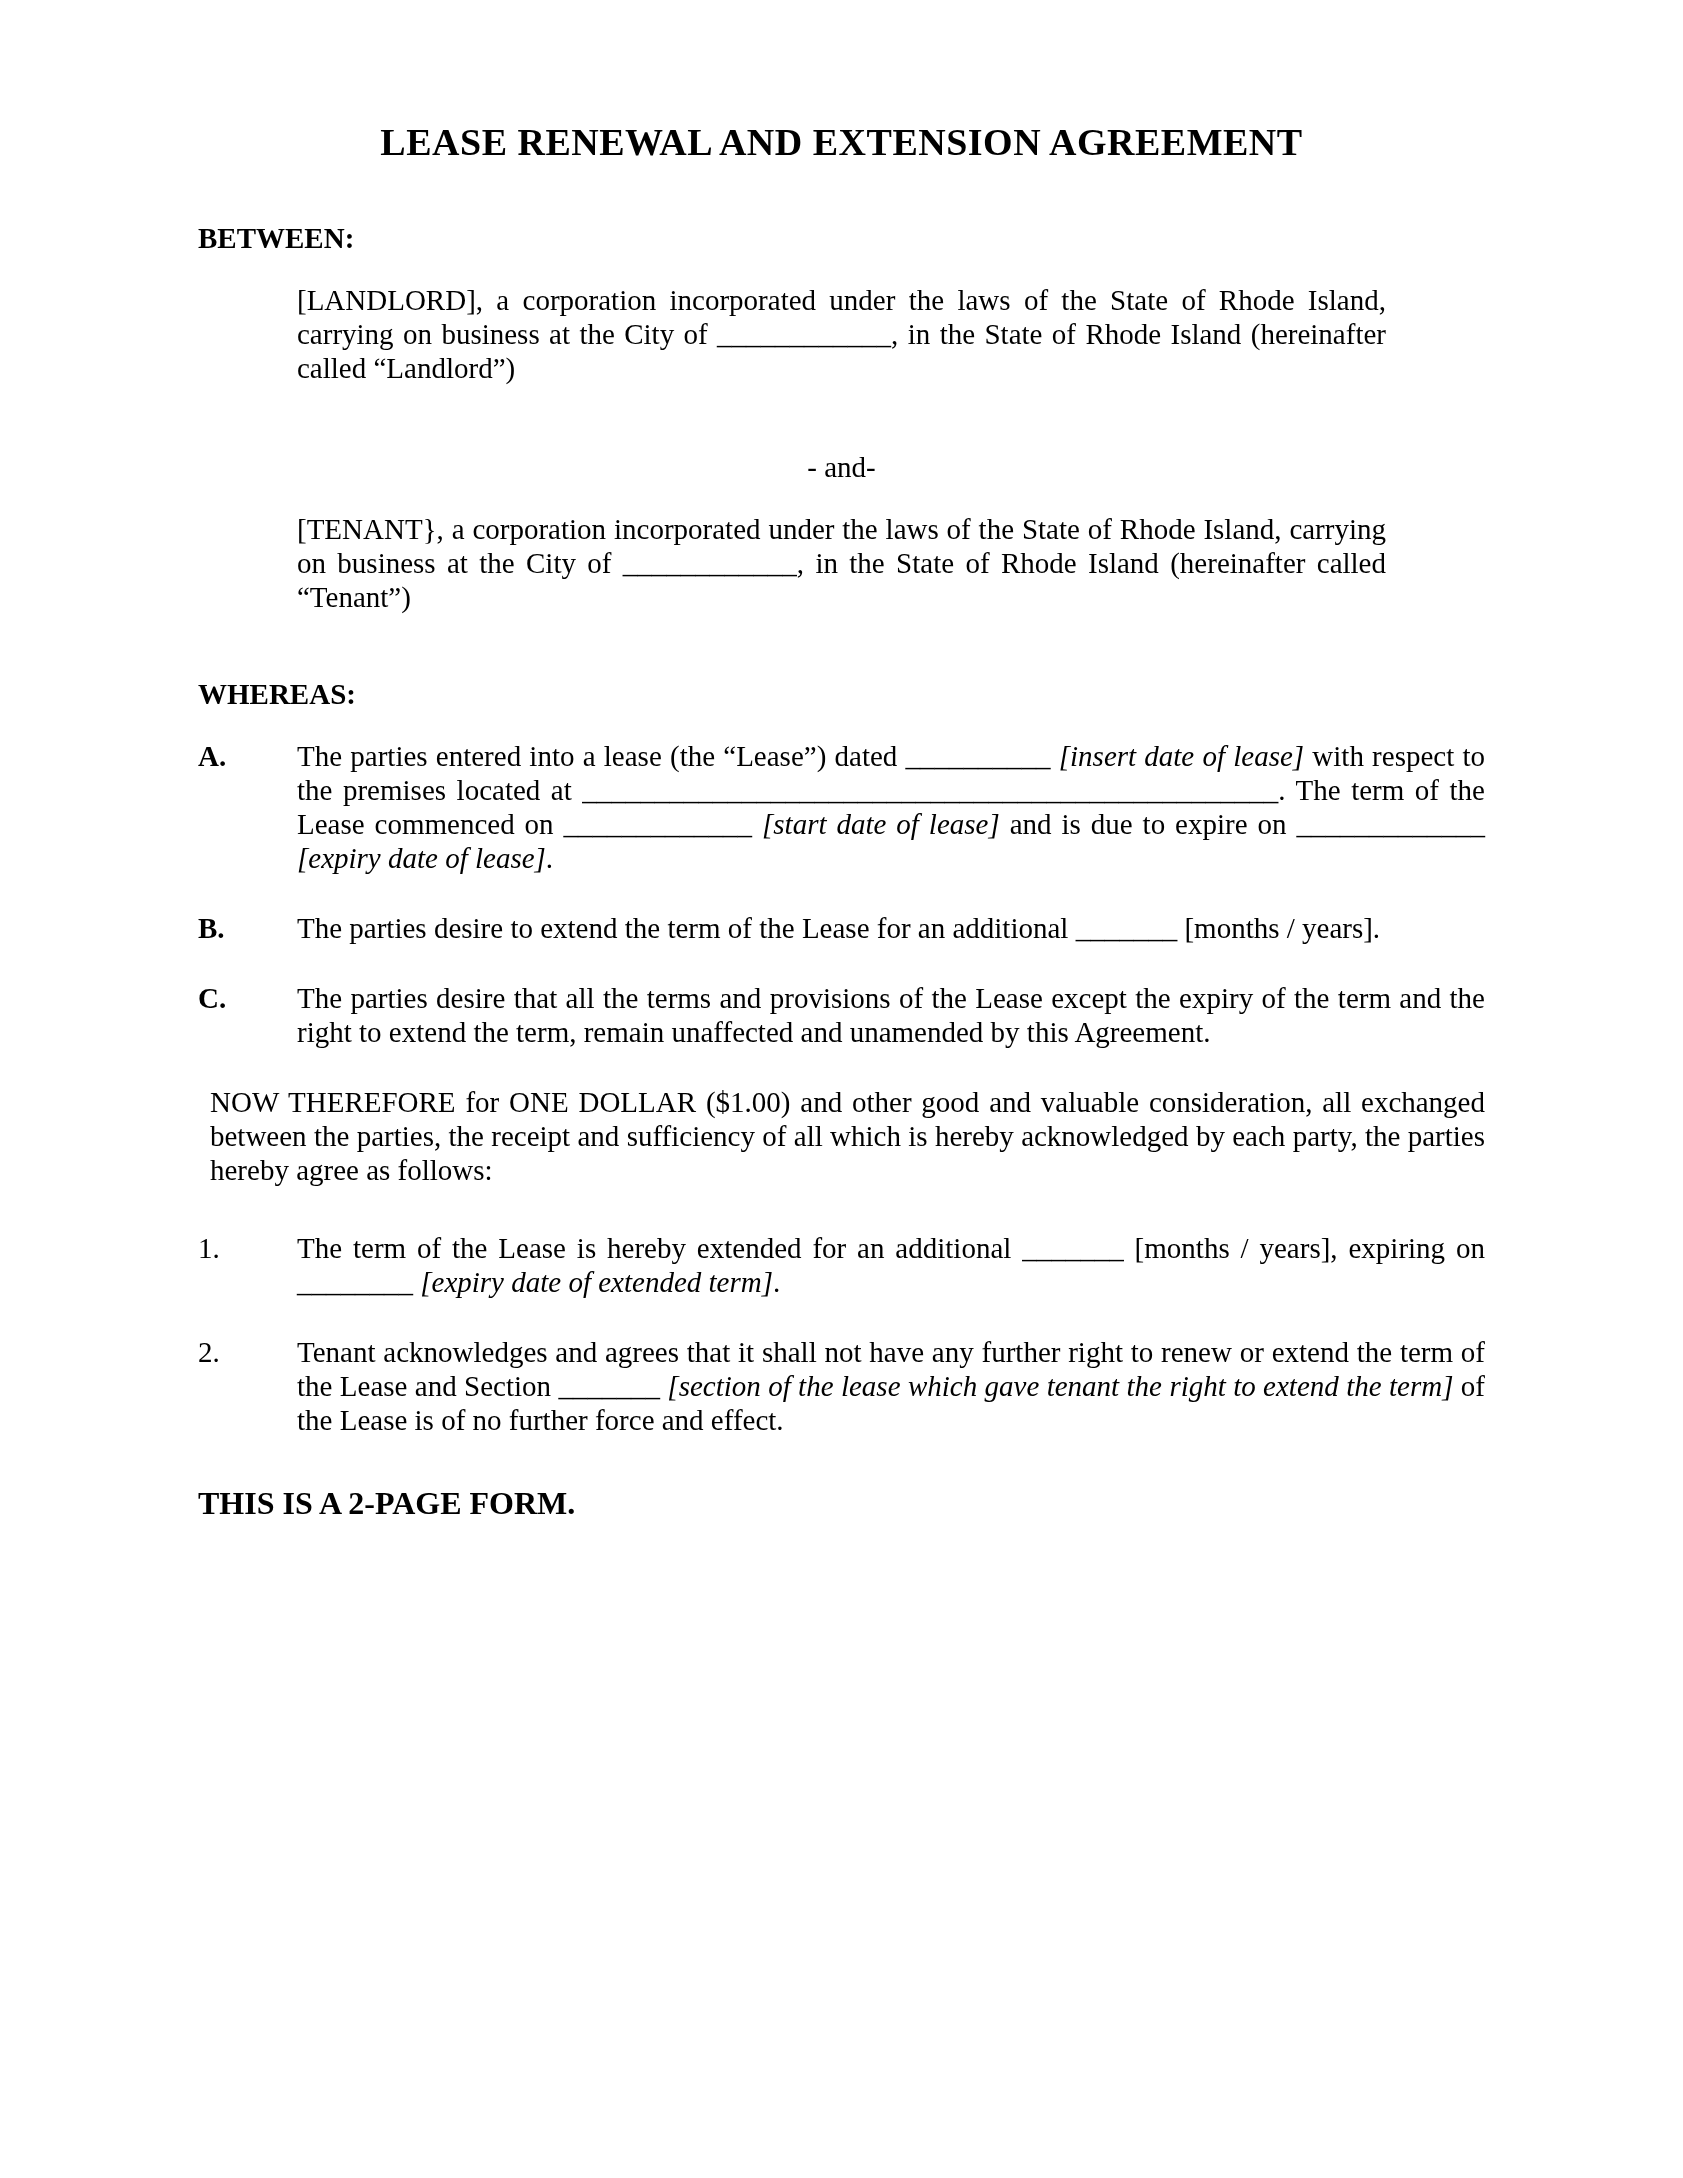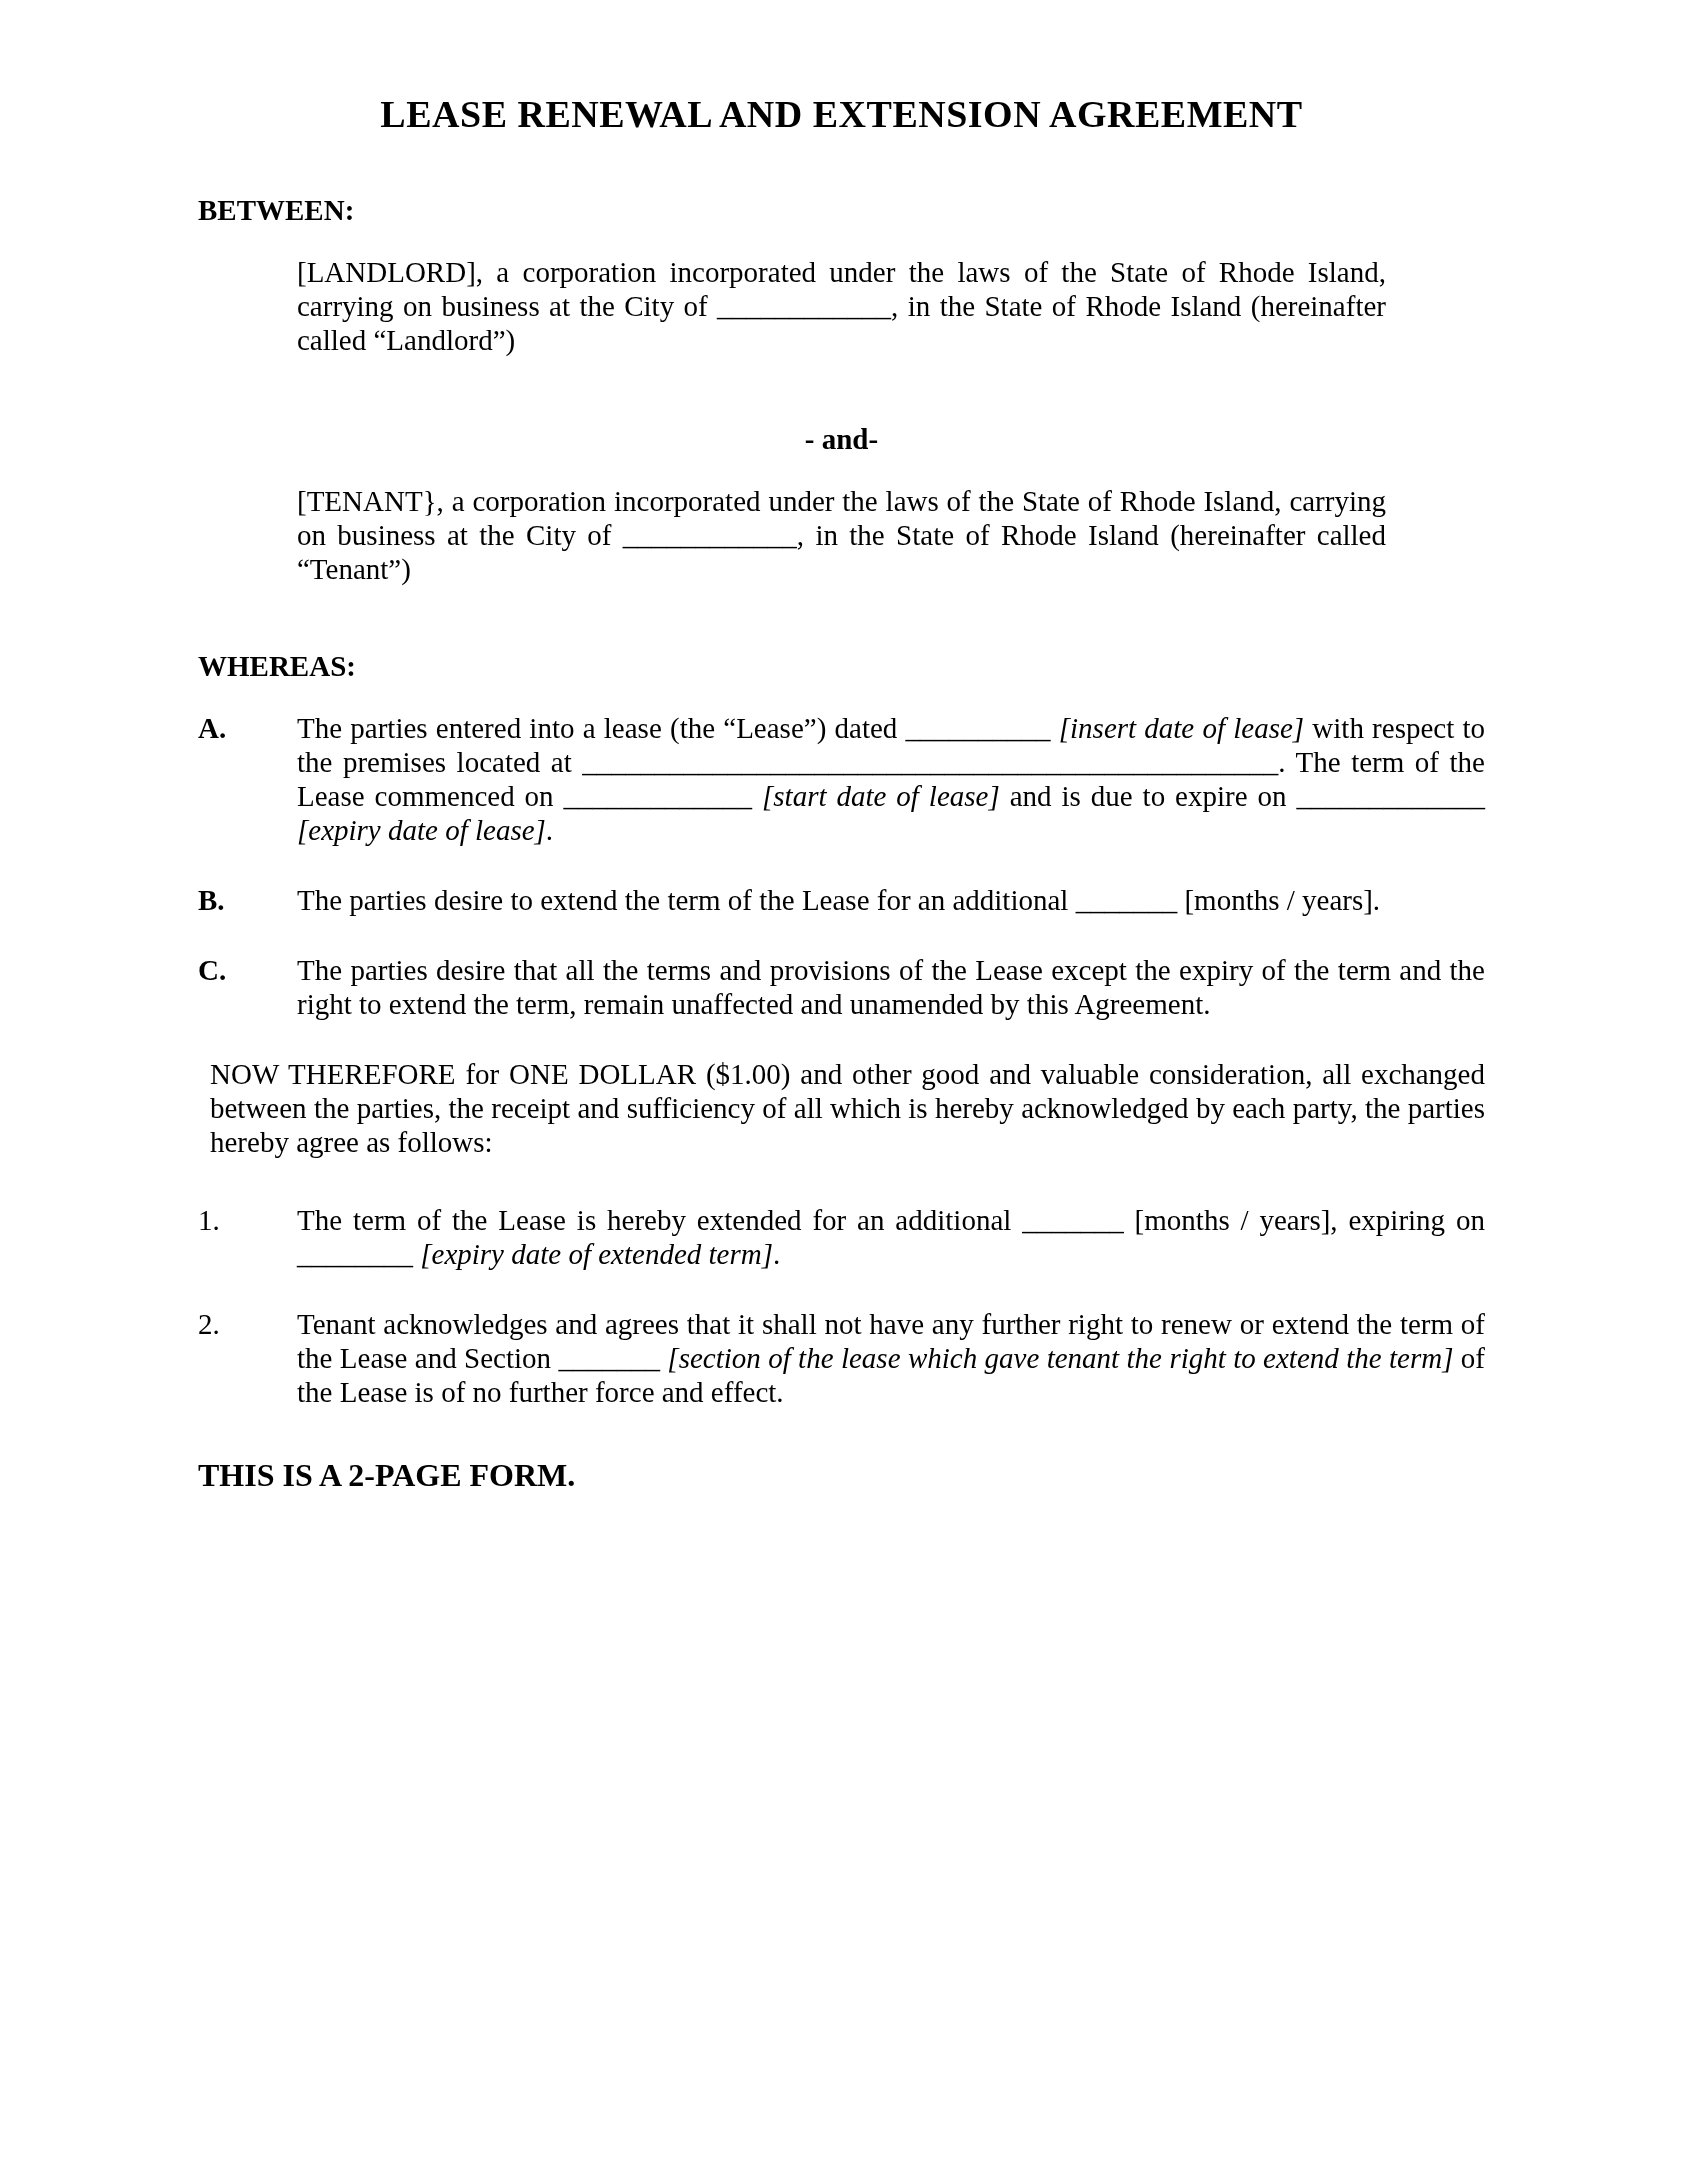--- a/index.html
+++ b/index.html
@@ -6,21 +6,21 @@
     margin: 0;
     padding: 0;
     background: #ffffff;
   }
   .page {
     position: relative;
     width: 1683px;
     height: 2178px;
     box-sizing: border-box;
     background: #ffffff;
-    padding: 92px 198px 0 198px;
+    padding: 120px 198px 0 198px;
     font-family: "Liberation Serif", "DejaVu Serif", serif;
     font-size: 29px;
     line-height: 34px;
     color: #000000;
     overflow: hidden;
   }
   .doc-title {
     text-align: center;
     font-weight: bold;
     font-size: 38px;
@@ -33,21 +33,21 @@
     margin: 0 0 28px 0;
   }
   .party-para {
     margin: 0 99px 0 99px;
     text-align: justify;
   }
   .party-para.landlord { margin-bottom: 65px; }
   .party-para.tenant   { margin-bottom: 63px; }
   .and-separator {
     text-align: center;
-    font-weight: bold;
+    font-weight: normal;
     margin: 0 0 28px 0;
   }
   .item {
     position: relative;
     padding-left: 99px;
     text-align: justify;
     margin: 0 0 36px 0;
   }
   .item .item-label {
     position: absolute;

